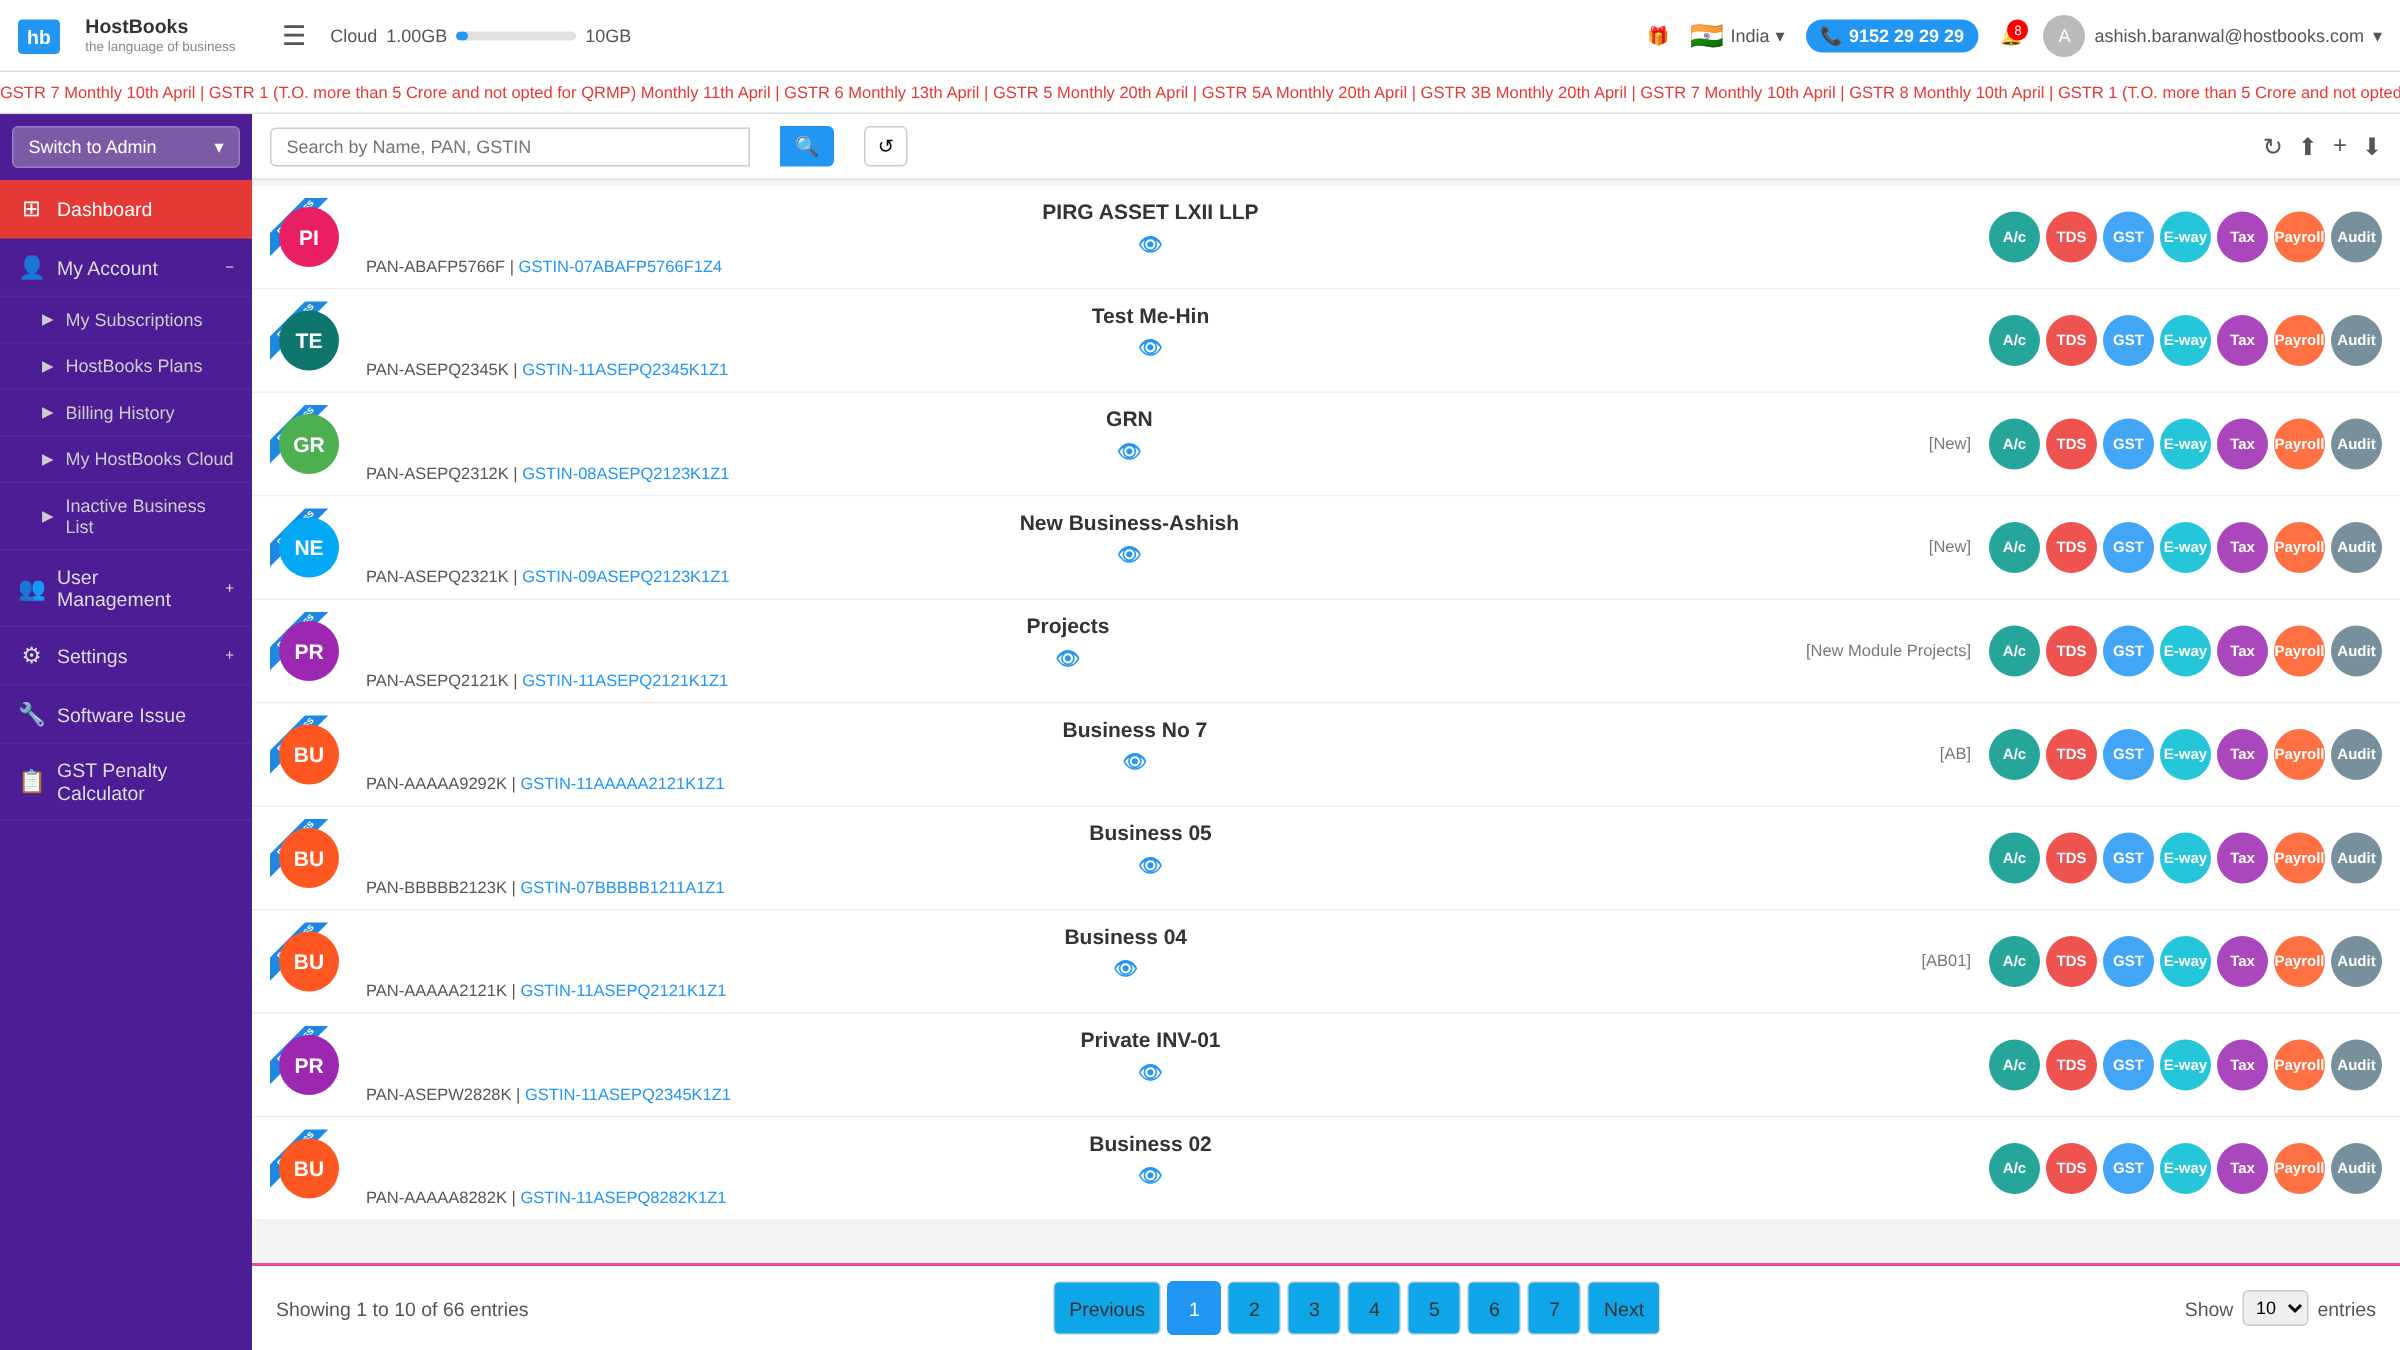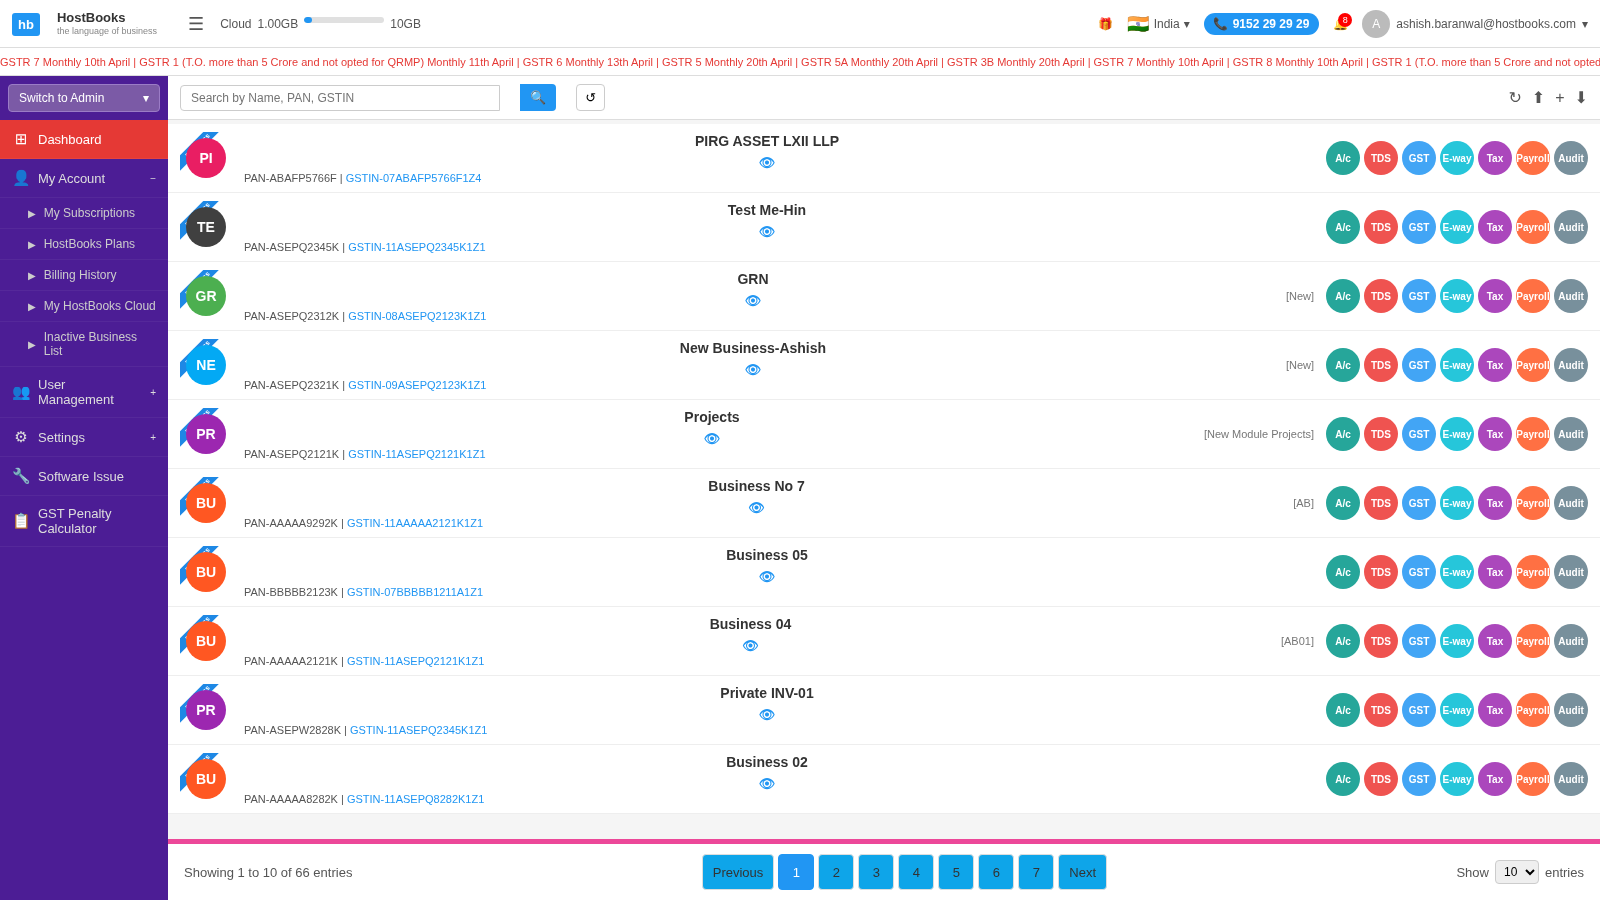--- a/index.html
+++ b/index.html
@@ -35,20 +35,21 @@
     .hamburger-btn {
       background: none;
       border: none;
       cursor: pointer;
       font-size: 18px;
       color: #555;
       padding: 4px;
     }
     .cloud-info {
       display: flex;
+      align-items: center;
       gap: 6px;
       font-size: 12px;
       color: #555;
     }
     .cloud-bar-bg {
       width: 80px;
       height: 6px;
       background: #e0e0e0;
       border-radius: 3px;
       overflow: hidden;
@@ -361,21 +362,21 @@
     .btn-tds { background: #ef5350; }
     .btn-gst { background: #42a5f5; }
     .btn-eway { background: #26c6da; }
     .btn-tax { background: #ab47bc; }
     .btn-payroll { background: #ff7043; }
     .btn-audit { background: #78909c; }
 
     
     .pagination-bar {
       background: #fff;
-      border-top: 5px solid #ec4899;
+      border-top: 2px solid #ec4899;
       padding: 10px 16px;
       display: flex;
       align-items: center;
       justify-content: space-between;
       flex-shrink: 0;
       gap: 14px;
     }
     .pagination-info { font-size: 13px; color: #555; }
     .pagination-controls {
       display: flex;
@@ -564,21 +565,21 @@
             <button class="action-btn btn-gst">GST</button>
             <button class="action-btn btn-eway">E-way</button>
             <button class="action-btn btn-tax">Tax</button>
             <button class="action-btn btn-payroll">Payroll</button>
             <button class="action-btn btn-audit">Audit</button>
           </div>
         </div>
         <div class="business-row">
           <div class="business-badge-wrap">
             <div class="badge-ribbon"></div>
-            <div class="avatar-circle" style="background: #404040;">TE</div>
+            <div class="avatar-circle" style="background: #0f766e;">TE</div>
           </div>
           <div class="business-info">
             <div class="business-name">
               <span>Test Me-Hin</span>
               <span class="eye-icon">👁</span>
             </div>
             <div class="business-pan">PAN-ASEPQ2345K | <span class="gstin-link">GSTIN-11ASEPQ2345K1Z1</span></div>
           </div>
           <span class="business-tag"></span>
           <div class="action-buttons">

